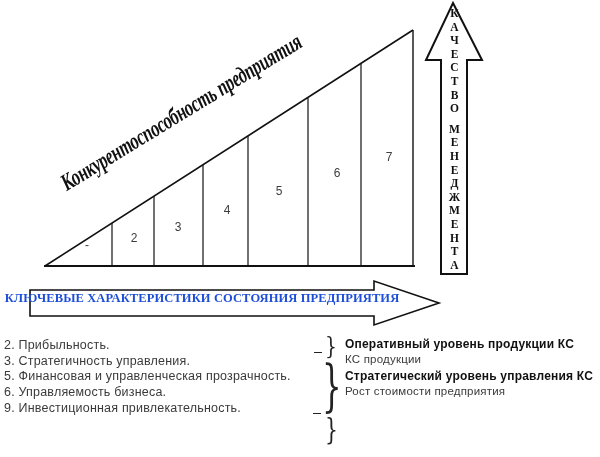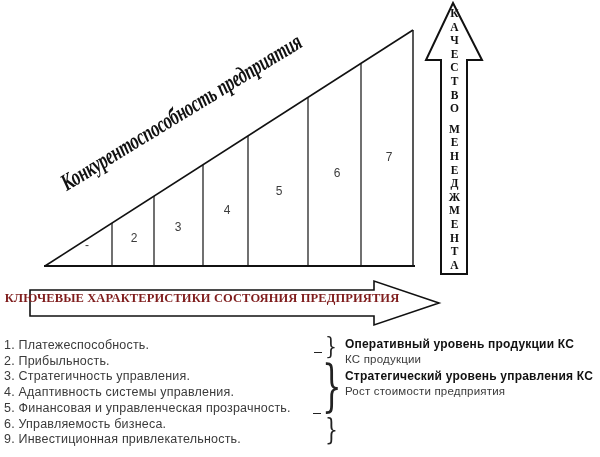--- a/index.html
+++ b/index.html
@@ -35,21 +35,21 @@
     font-family:"Liberation Serif","DejaVu Serif",serif; font-weight:bold;
     font-size:11.5px; line-height:13.6px; color:#111;
   }
   .vgap { height:7px; }
 
   
   .h-arrow-label {
     position:absolute; left:31px; top:290px; width:342px; height:16px;
     display:flex; align-items:center; justify-content:center;
     font-family:"Liberation Serif","DejaVu Serif",serif; font-weight:bold;
-    font-size:12.5px; letter-spacing:0.1px; white-space:nowrap; color:#7f1d1d;
+    font-size:12.5px; letter-spacing:0.1px; white-space:nowrap; color:#1d4ed8;
   }
 
   
   .checklist {
     position:absolute; left:4px; top:338px;
     font-size:12.5px; line-height:15.7px; letter-spacing:0.2px; color:#3a3a3a;
     white-space:nowrap;
   }
 
   
@@ -129,24 +129,22 @@
       <div class="vchar">М</div>
       <div class="vchar">Е</div>
       <div class="vchar">Н</div>
       <div class="vchar">Т</div>
       <div class="vchar">А</div>
     </div>
 
   <div class="h-arrow-label">КЛЮЧЕВЫЕ ХАРАКТЕРИСТИКИ СОСТОЯНИЯ ПРЕДПРИЯТИЯ</div>
 
   <div class="checklist" id="checklist">
-      <div class="check-item">1. Платежеспособность.</div>
       <div class="check-item">2. Прибыльность.</div>
       <div class="check-item">3. Стратегичность управления.</div>
-      <div class="check-item">4. Адаптивность системы управления.</div>
       <div class="check-item">5. Финансовая и управленческая прозрачность.</div>
       <div class="check-item">6. Управляемость бизнеса.</div>
       <div class="check-item">9. Инвестиционная привлекательность.</div>
     </div>
 
   <span class="brace b1"></span>
   <span class="brace b2"></span>
   <span class="brace b3"></span>
   <span class="tick t1"></span>
   <span class="tick t2"></span>

